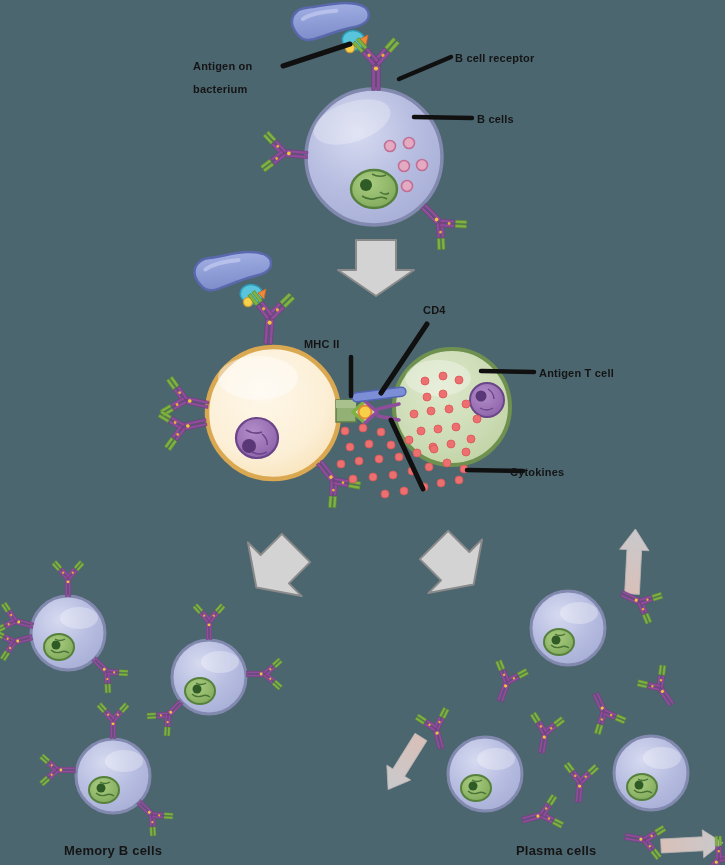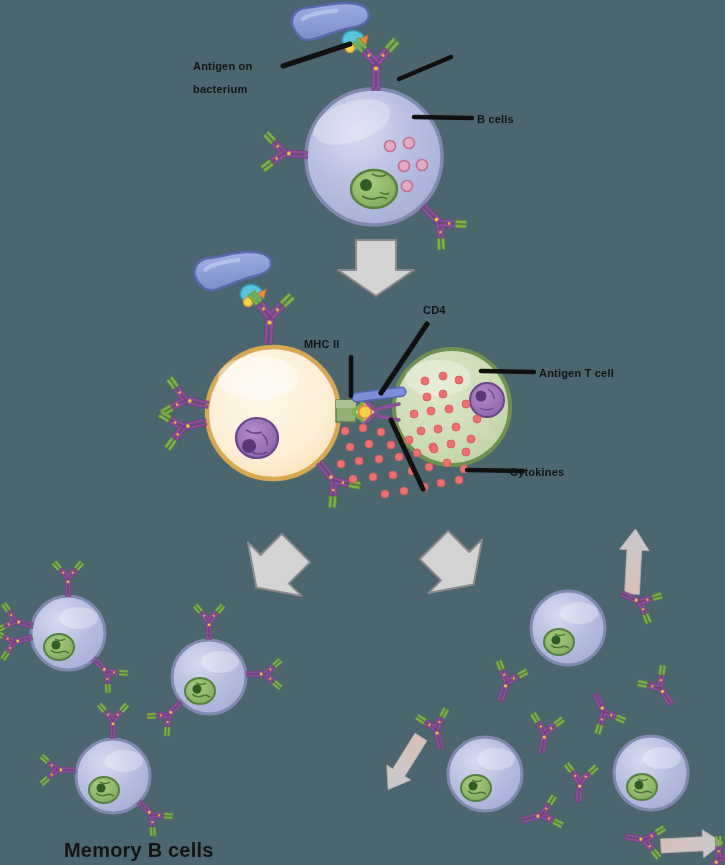--- a/index.html
+++ b/index.html
@@ -1,21 +1,21 @@
 <!DOCTYPE html>
 <html><head>
 <meta charset="utf-8">
 <style>
   html,body{margin:0;padding:0;background:#2e3c42;}
   .stage{position:relative;width:725px;height:865px;background:#4C6670;overflow:hidden;
          font-family:"Liberation Sans",sans-serif;}
   .stage svg.canvas{position:absolute;left:0;top:0;}
   .lbl{position:absolute;font-weight:700;font-size:11px;color:#141414;line-height:23px;
        white-space:pre-line;letter-spacing:.2px;}
-  .lbl-lg{font-size:20px;}
+  .lbl-lg{font-size:13px;}
 </style>
 </head>
 <body>
 
 <div class="stage">
 
 <svg class="canvas" width="725" height="865" viewBox="0 0 725 865">
   <defs>
     <radialGradient id="cellGrad" cx="38%" cy="32%" r="75%">
       <stop offset="0%" stop-color="#D6DAF0"></stop>
@@ -301,20 +301,22 @@
     <use href="#ab" transform="translate(436,729) rotate(-15) scale(0.6)"></use>
     <use href="#ab" transform="translate(580,782) rotate(5) scale(0.6)"></use>
     <use href="#ab" transform="translate(542,815) rotate(75) scale(0.6)"></use>
     <use href="#ab" transform="translate(645,840) rotate(100) scale(0.6)"></use>
     <use href="#ab" transform="translate(719,859) rotate(40) scale(0.6)"></use>
   </g>
 </svg>
 
 <div class="lbl" style="left:193px;top:55px">Antigen on
 bacterium</div>
+<div class="lbl" style="left:455px;top:47px">B cell receptor</div>
 <div class="lbl" style="left:477px;top:108px">B cells</div>
 <div class="lbl" style="left:423px;top:299px">CD4</div>
 <div class="lbl" style="left:304px;top:333px">MHC II</div>
 <div class="lbl" style="left:539px;top:362px">Antigen T cell</div>
 <div class="lbl" style="left:510px;top:461px">Cytokines</div>
 <div class="lbl lbl-lg" style="left:64px;top:839px">Memory B cells</div>
+<div class="lbl lbl-lg" style="left:516px;top:839px">Plasma cells</div>
 
 </div>
 
 </body></html>

